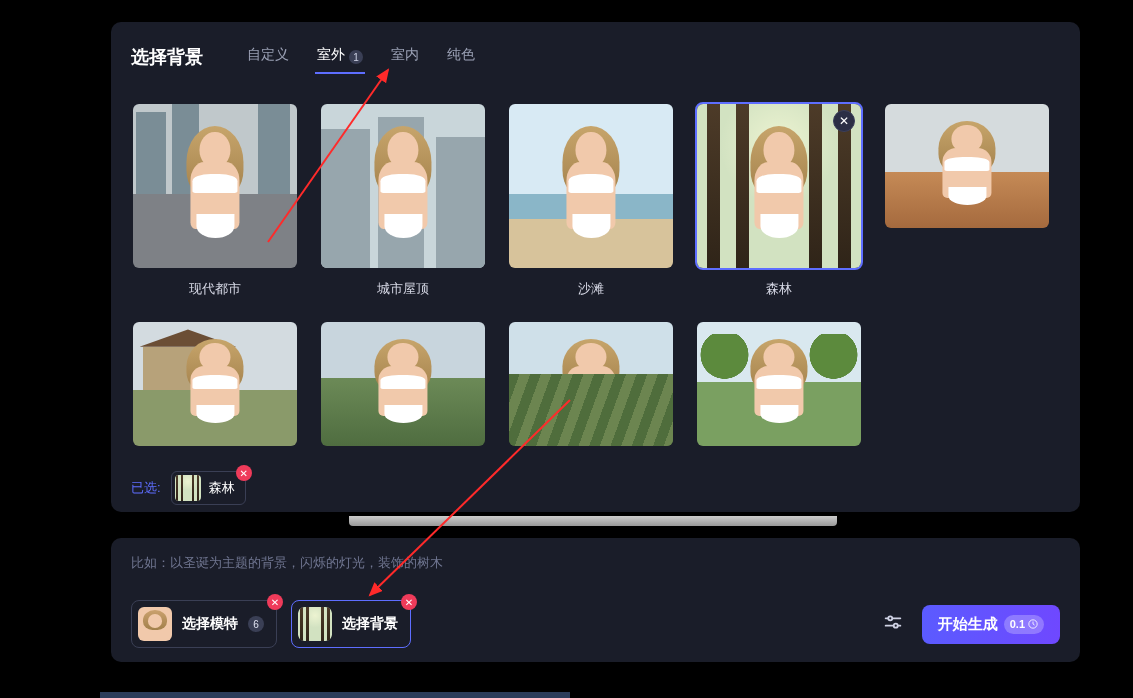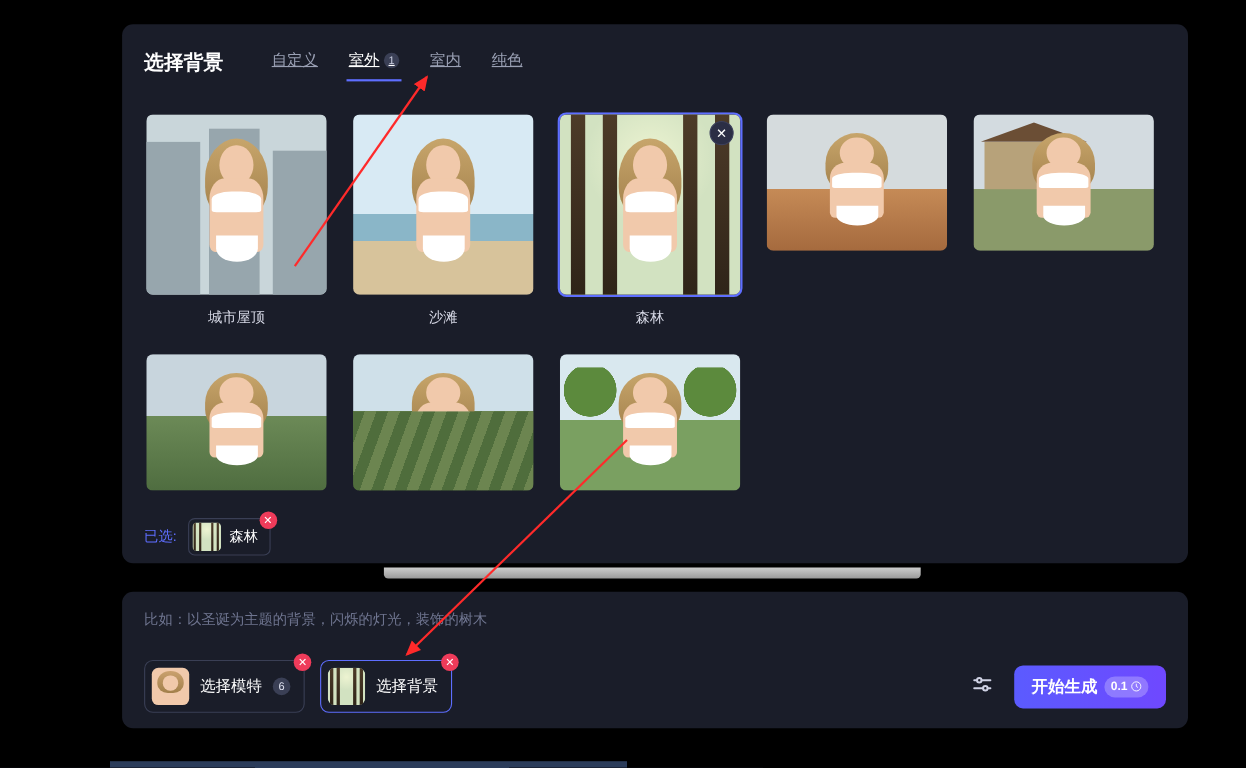--- a/index.html
+++ b/index.html
@@ -21,23 +21,22 @@
       background: #1a1d29;
       border-radius: 10px;
       padding: 18px 20px 12px 20px;
     }
     .header-row { display: flex; align-items: center; gap: 26px; }
     .panel-title { font-size: 18px; font-weight: 700; color: #fff; }
     .tabs { display: flex; gap: 24px; margin-left: 16px; }
     .tab {
       padding: 6px 2px 10px 2px;
       font-size: 14px; color: #9aa0b4;
-      cursor: pointer; display: flex; align-items: center; gap: 4px;
+      cursor: pointer; display: flex; align-items: flex-end; gap: 4px;
       position: relative;
-      text-decoration: underline;
     }
     .tab.active { color: #fff; }
     .tab.active::after {
       content: ''; position: absolute; left: 0; right: 0; bottom: 0;
       height: 2px; background: #5e6eff;
     }
     .tab-badge {
       background: #3a3f55; color: #cfd2e4; font-size: 10px;
       width: 14px; height: 14px; border-radius: 7px;
       display: inline-flex; align-items: center; justify-content: center;
@@ -103,21 +102,21 @@
     .bottom-row { display: flex; align-items: center; justify-content: space-between; }
     .pickers { display: flex; gap: 14px; }
     .picker {
       display: flex; align-items: center; gap: 10px;
       padding: 6px 12px 6px 6px;
       border: 1px solid #3a3f55; border-radius: 8px;
       position: relative; cursor: pointer;
     }
     .picker.active { border-color: #5e6eff; }
     .picker .pthumb { width: 34px; height: 34px; border-radius: 6px; overflow: hidden; }
-    .picker .plabel { font-size: 14px; font-weight: 400; color: #fff; }
+    .picker .plabel { font-size: 14px; font-weight: 700; color: #fff; }
     .picker .count {
       background: #3a3f55; color: #dfe2f0; font-size: 10px;
       width: 16px; height: 16px; border-radius: 8px;
       display: inline-flex; align-items: center; justify-content: center;
     }
     .picker .rm {
       position: absolute; top: -7px; right: -7px; width: 16px; height: 16px;
       background: #ef3b5a; border-radius: 50%;
       display: flex; align-items: center; justify-content: center; font-size: 10px;
     }
@@ -192,20 +191,37 @@
         </div>
     </div>
   </div>
 
   <div class="grid-wrap">
 
     <div class="grid">
 
       <div class="card">
         <div class="thumb">
+            <div class="scene bg-city">
+              <span class="b1"></span>
+              <span class="b2"></span>
+              <span class="b3"></span>
+              <div class="model">
+                <span class="hair"></span>
+                <span class="face"></span>
+                <span class="torso"></span>
+                <span class="bra"></span>
+                <span class="pant"></span>
+              </div>
+            </div>
+          </div>
+        <div class="card-label">现代都市</div>
+      </div>
+      <div class="card">
+        <div class="thumb">
             <div class="scene bg-roof">
               <span class="sk1"></span>
               <span class="sk2"></span>
               <span class="sk3"></span>
               <div class="model">
                 <span class="hair"></span>
                 <span class="face"></span>
                 <span class="torso"></span>
                 <span class="bra"></span>
                 <span class="pant"></span>

